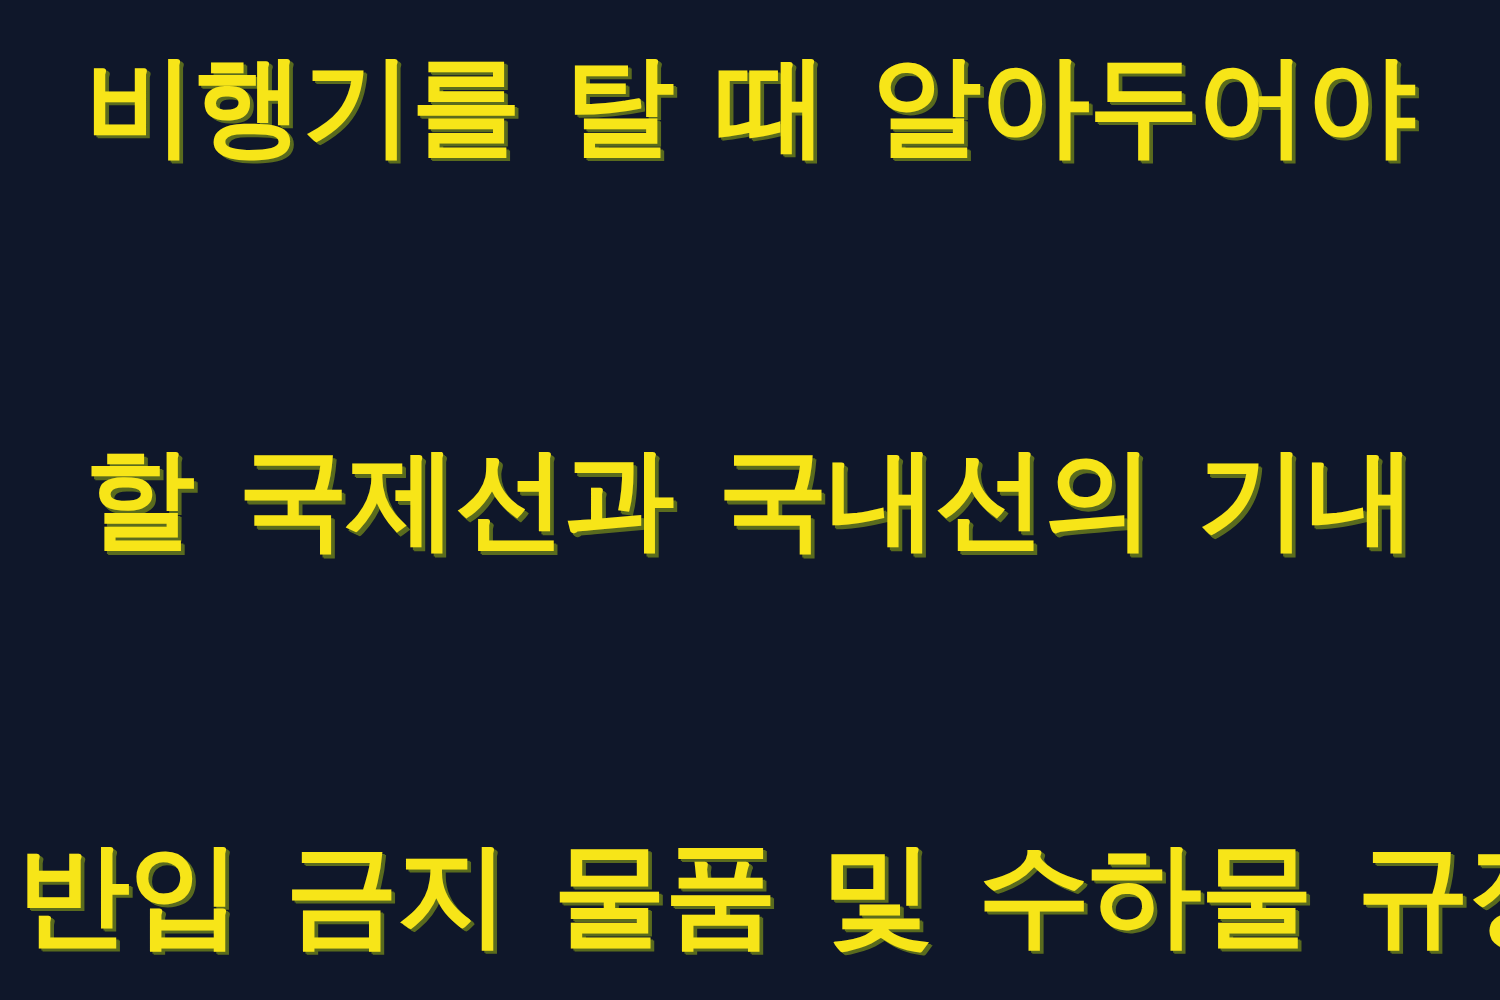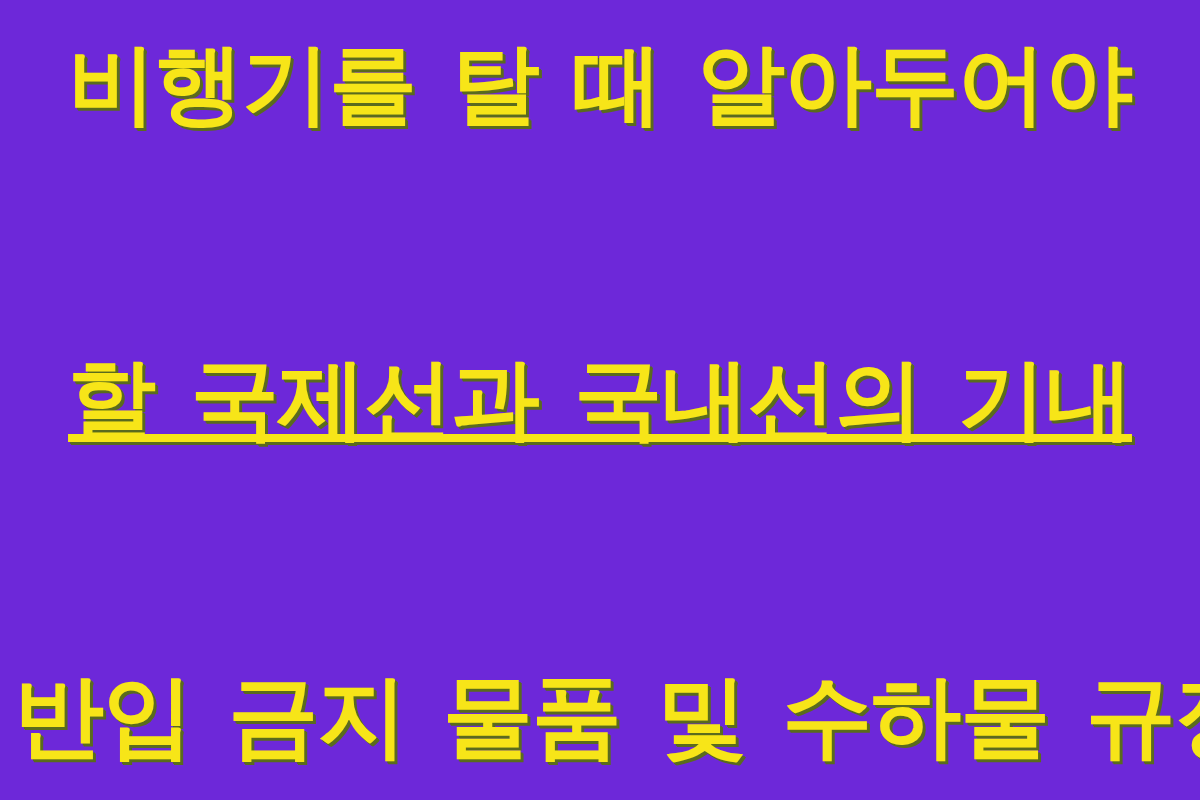--- a/index.html
+++ b/index.html
@@ -38,27 +38,27 @@
     -webkit-font-smoothing: antialiased;
   }
 
   .headline-line {
     display: block;
     white-space: nowrap;
   }
 
   
   .headline-line.l1 { font-size: 88px; }
-  .headline-line.l2 { font-size: 88px; text-decoration: underline; }
+  .headline-line.l2 { font-size: 88px; }
   .headline-line.l3 { font-size: 90px; }
 </style>
 </head>
 <body>
 
-<div class="banner" style="background: #6d28d9;">
+<div class="banner" style="background: #0f172a;">
 
   <div class="headline" style="color: rgb(247, 229, 24); text-shadow: rgb(90, 107, 30) 2px 2px 0px, rgb(90, 107, 30) 3px 3px 0px; text-align: center;">
 
     <span class="headline-line l1">비행기를 탈 때 알아두어야</span>
 
     <span class="headline-line l2">할 국제선과 국내선의 기내</span>
 
     <span class="headline-line l3">반입 금지 물품 및 수하물 규정</span>
 
   </div>

